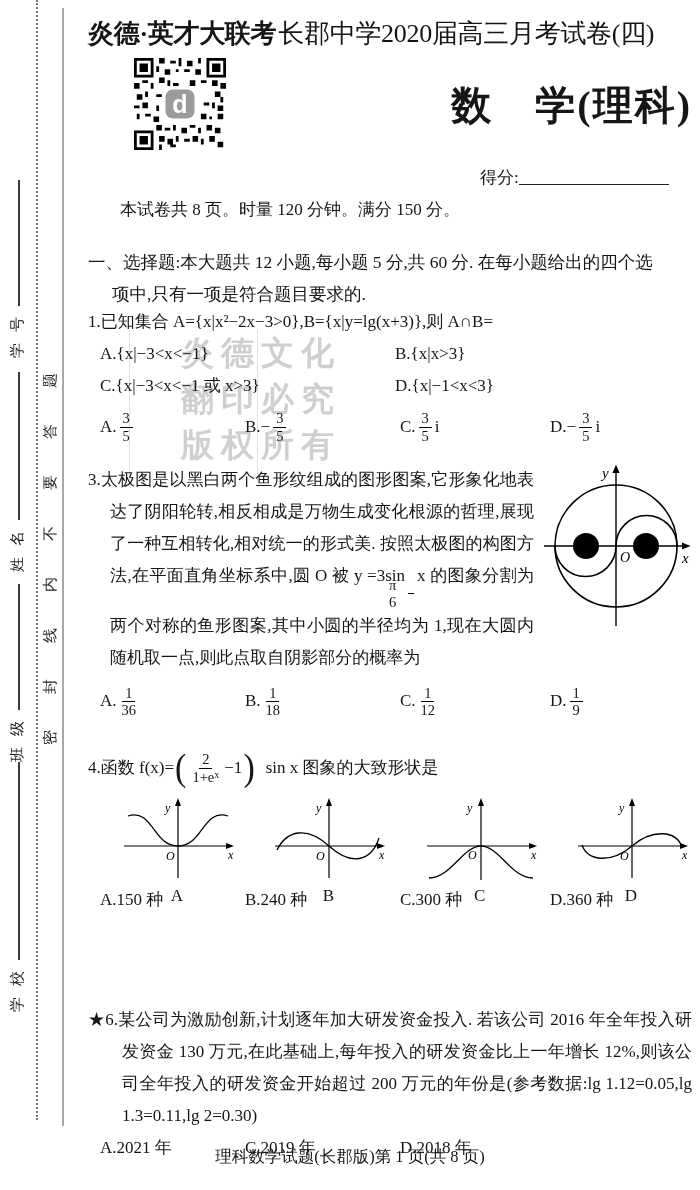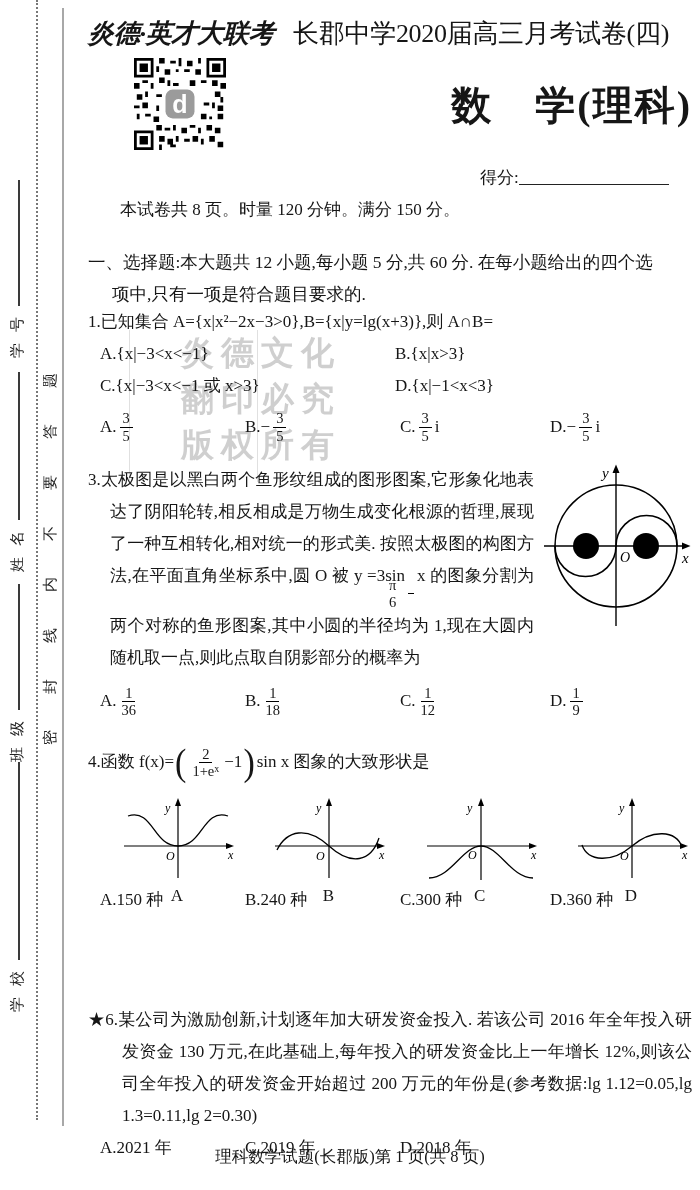--- a/index.html
+++ b/index.html
@@ -16,21 +16,21 @@
                  display:flex;align-items:flex-end;white-space:nowrap}
   .flabel{font-size:15px;letter-spacing:11px;line-height:18px;color:#222;flex:0 0 auto}
   .fline{height:2px;background:#3a3a3a;margin-bottom:6px;flex:0 0 auto}
   .fgap{flex:0 0 auto}
   
   #watermark{position:absolute;left:146px;top:330px;width:230px;color:rgba(110,110,110,.33);
              font-size:33px;font-weight:700;letter-spacing:7px;line-height:46px;text-align:center}
   .artifact{position:absolute;width:1px;background:rgba(60,60,60,.16)}
   
   #header-title{position:absolute;left:88px;top:16px;width:606px;font-size:26px;white-space:nowrap;letter-spacing:-.3px}
-  #header-title .brand{font-weight:900;font-style:italic;margin-right:19px}
+  #header-title .brand{font-weight:900;margin-right:2px}
   #qr{position:absolute;left:134px;top:58px}
   #subject-title{position:absolute;left:88px;top:78px;width:604px;text-align:right;
                  font-size:40px;font-weight:700;letter-spacing:2px}
   #score-line{position:absolute;left:480px;top:166px;font-size:17px}
   .score-rule{display:inline-block;width:150px;border-bottom:1.5px solid #222;height:14px;vertical-align:-2px}
   #paper-info{position:absolute;left:120px;top:198px;font-size:17px}
   
   .qblock{position:absolute;left:88px;width:604px;font-size:17px;line-height:32px}
   #sec1-heading{top:246px;font-weight:400;font-size:17.5px}
   #sec1-heading .l2{padding-left:24px}
@@ -39,21 +39,21 @@
   .cols2{display:grid;grid-template-columns:295px 1fr;padding-left:12px}
   .cols4{display:grid;grid-template-columns:145px 155px 150px 1fr;padding-left:12px}
   .opt{display:flex;align-items:center;white-space:nowrap}
   .frac{display:inline-flex;flex-direction:column;align-items:center;font-size:14.5px;
         line-height:1.12;margin:0 3px;vertical-align:-9px}
   .ftop{border-bottom:1.3px solid #000;padding:0 3px}
   .fbot{padding:0 2px}
   .fracrow{margin-top:5px;height:44px;align-items:center}
   .fracrow .opt{height:44px}
   .bigp{font-size:34px;font-weight:400;line-height:1;transform:scaleY(1.12);margin:0 1px}
-  .mrow{display:flex;height:44px;white-space:nowrap}
+  .mrow{display:flex;align-items:center;height:44px;white-space:nowrap}
   sup{font-size:10px;vertical-align:4px}
   
   #q3-figure{float:right;width:152px;height:176px;margin:-6px 0 4px 6px}
   .fig-italic{font-style:italic;font-family:"Liberation Serif",serif}
   #q4-graphs{display:flex;justify-content:space-between;padding:6px 0 0 28px;width:576px}
   .graph{display:flex;flex-direction:column;align-items:center}
   .graph .glabel{font-size:17px;margin-top:-2px}
   
   #footer{position:absolute;left:0;top:1146px;width:700px;text-align:center;font-size:16.5px}
 </style>
@@ -221,21 +221,21 @@
 <div class="qblock" style="top:746px">
   <div class="mrow">
     <span>4.函数 f(x)=</span>
     <span class="bigp">(</span>
     <span class="frac" style="vertical-align:0">
         <span class="ftop">2</span>
         <span class="fbot"><span>1+e</span><sup>x</sup></span>
       </span>
     <span>−1</span>
     <span class="bigp">)</span>
-    <span style="margin-left:1px">sin x 图象的大致形状是</span>
+    <span style="margin-left:10px">sin x 图象的大致形状是</span>
   </div>
   <div id="q4-graphs">
     <div class="graph">
       <svg width="122" height="86" viewBox="-62 -50 122 86">
         <line x1="-54" y1="0" x2="48" y2="0" stroke="#000" stroke-width="1.2"></line>
           <path d="M48 -3 L56 0 L48 3 Z"></path>
         <line x1="0" y1="32" x2="0" y2="-42" stroke="#000" stroke-width="1.2"></line>
           <path d="M-3 -40 L0 -48 L3 -40 Z"></path>
         <path d="M-50 -30 C-25 -38 -25 0 0 0 C25 0 25 -38 50 -30" fill="none" stroke="#000" stroke-width="1.3"></path>
         <text class="fig-italic" x="-13" y="-34" font-size="12">y</text>

